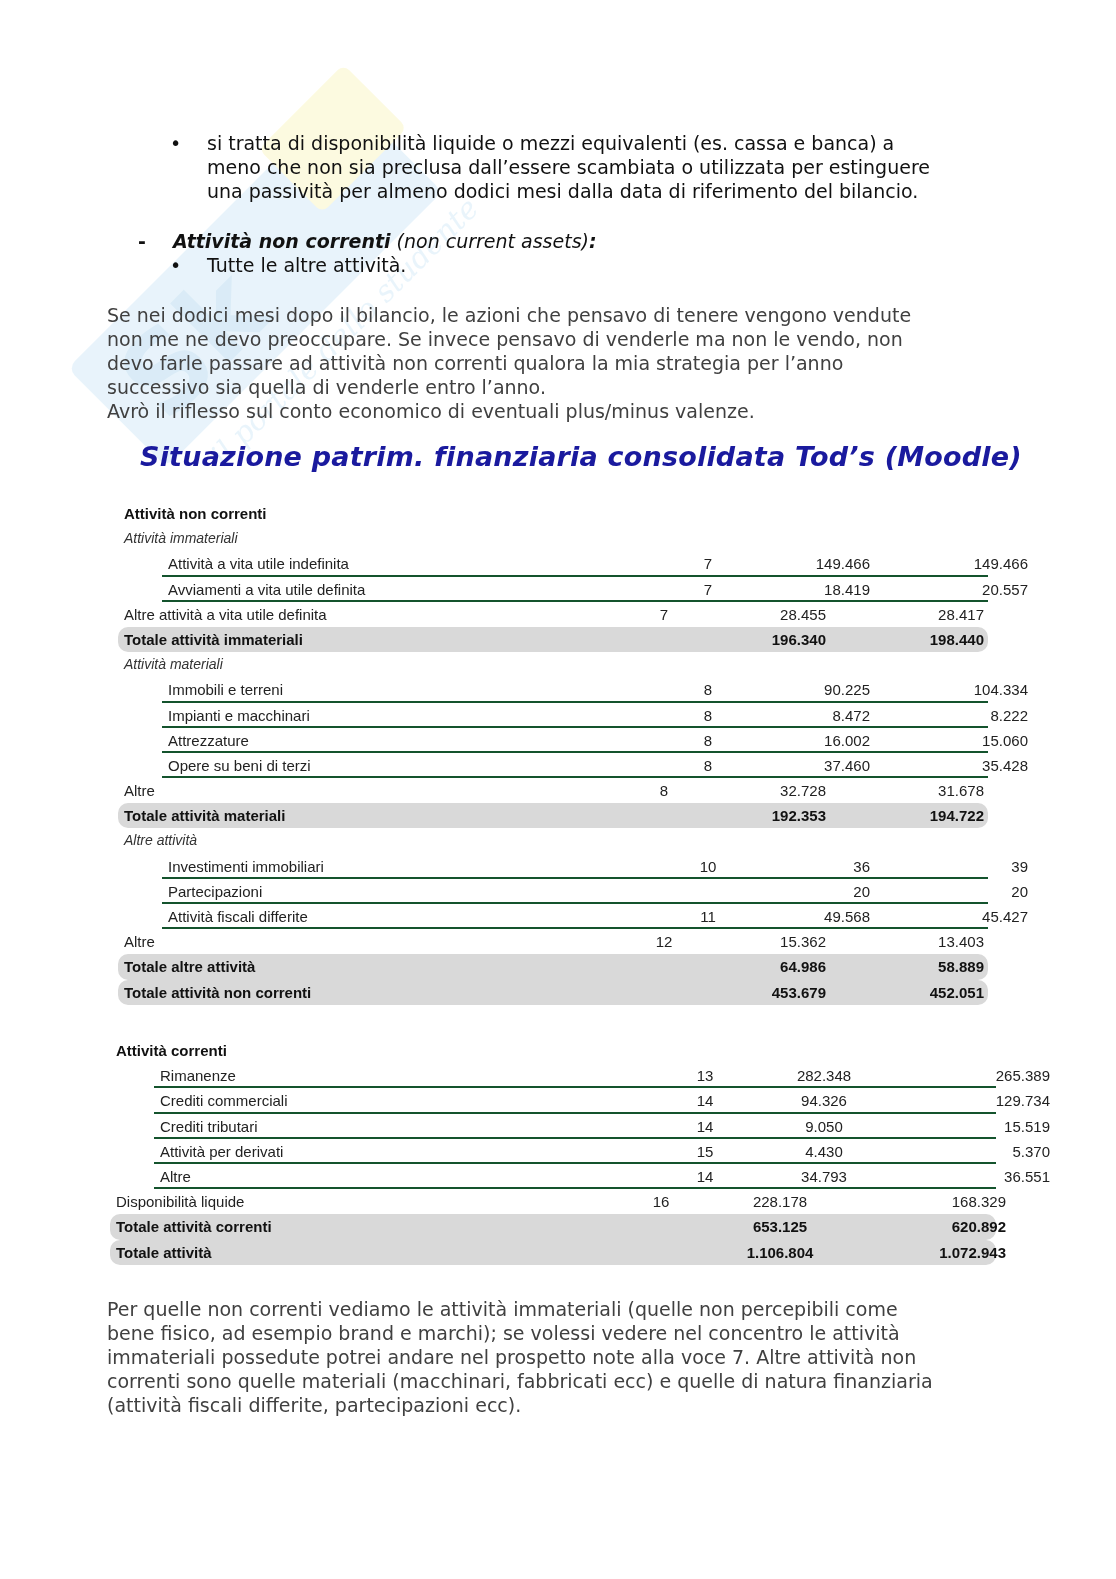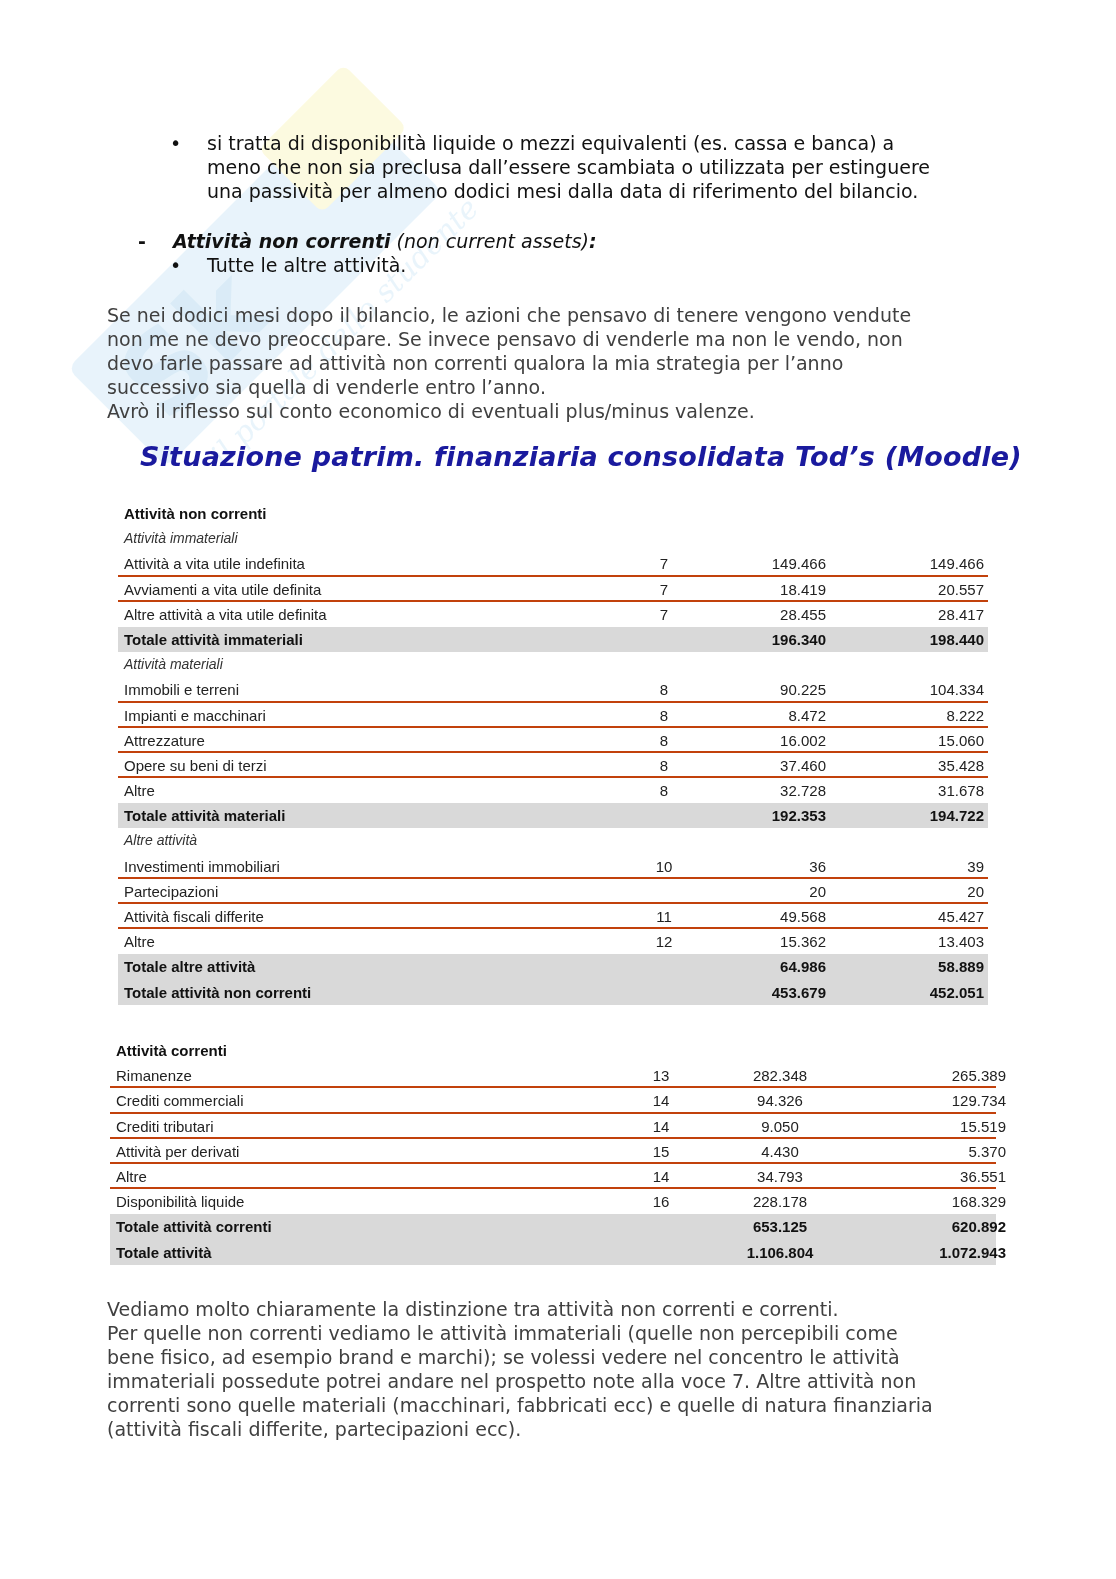--- a/index.html
+++ b/index.html
@@ -12,22 +12,22 @@
   .dash-row { position: absolute; left: 138px; top: 229px; font-size: 19px; line-height: 24px; width: 860px; }
   .dash-row .marker { position: absolute; left: 0; top: 0; font-weight: bold; }
   .dash-row .content { padding-left: 35px; font-style: italic; }
   .sub-bullet { position: absolute; left: 170px; top: 253px; font-size: 19px; line-height: 24px; padding-left: 37px; }
   .sub-bullet .marker { position: absolute; left: 0; }
   .para1 { top: 303px; }
   .para2 { top: 1297px; }
   .table-title { position: absolute; left: 140px; top: 441px; font-family: "DejaVu Sans", sans-serif; font-style: italic; font-weight: bold; font-size: 27px; color: #1a1a9e; letter-spacing: 0.2px; white-space: nowrap; }
   .fin-table { position: absolute; font-family: "Liberation Sans", sans-serif; font-size: 15px; color: #222; }
   .fin-table .row { position: relative; height: 25.2px; line-height: 25px; }
-  .fin-table .row.line { border-bottom: 2px solid #c2410c; box-sizing: border-box; }
-  .fin-table .row.total { background: #d9d9d9; font-weight: bold; color: #111; }
+  .fin-table .row.line { border-bottom: 2px solid #14532d; box-sizing: border-box; margin-left: 44px; }
+  .fin-table .row.total { background: #d9d9d9; font-weight: bold; color: #111; border-radius: 10px; }
   .fin-table .row.head { font-weight: bold; color: #111; }
   .fin-table .row.sub { font-style: italic; color: #333; font-size: 14px; }
   .fin-table .c-label { position: absolute; left: 6px; white-space: nowrap; }
   .fin-table .c-note { position: absolute; width: 30px; text-align: center; }
   .fin-table .c-v1 { position: absolute; text-align: right; width: 100px; }
   .fin-table .c-v2 { position: absolute; text-align: right; width: 100px; }
   #tbl-nc { left: 118px; top: 501px; width: 870px; }
   #tbl-nc .c-note { left: 531px; }
   #tbl-nc .c-v1 { left: 608px; }
   #tbl-nc .c-v2 { left: 766px; }
@@ -251,19 +251,18 @@
     </div>
     <div class="row total">
       <span class="c-label">Totale attività</span>
       <span class="c-note"></span>
       <span class="c-v1">1.106.804</span>
       <span class="c-v2">1.072.943</span>
     </div>
   </div>
 
 <div class="body-text para2">
-  <div>Vediamo molto chiaramente la distinzione tra attività non correnti e correnti.</div>
   <div>Per quelle non correnti vediamo le attività immateriali (quelle non percepibili come</div>
   <div>bene fisico, ad esempio brand e marchi); se volessi vedere nel concentro le attività</div>
   <div>immateriali possedute potrei andare nel prospetto note alla voce 7. Altre attività non</div>
   <div>correnti sono quelle materiali (macchinari, fabbricati ecc) e quelle di natura finanziaria</div>
   <div>(attività fiscali differite, partecipazioni ecc).</div>
 </div>
 
 </body></html>

